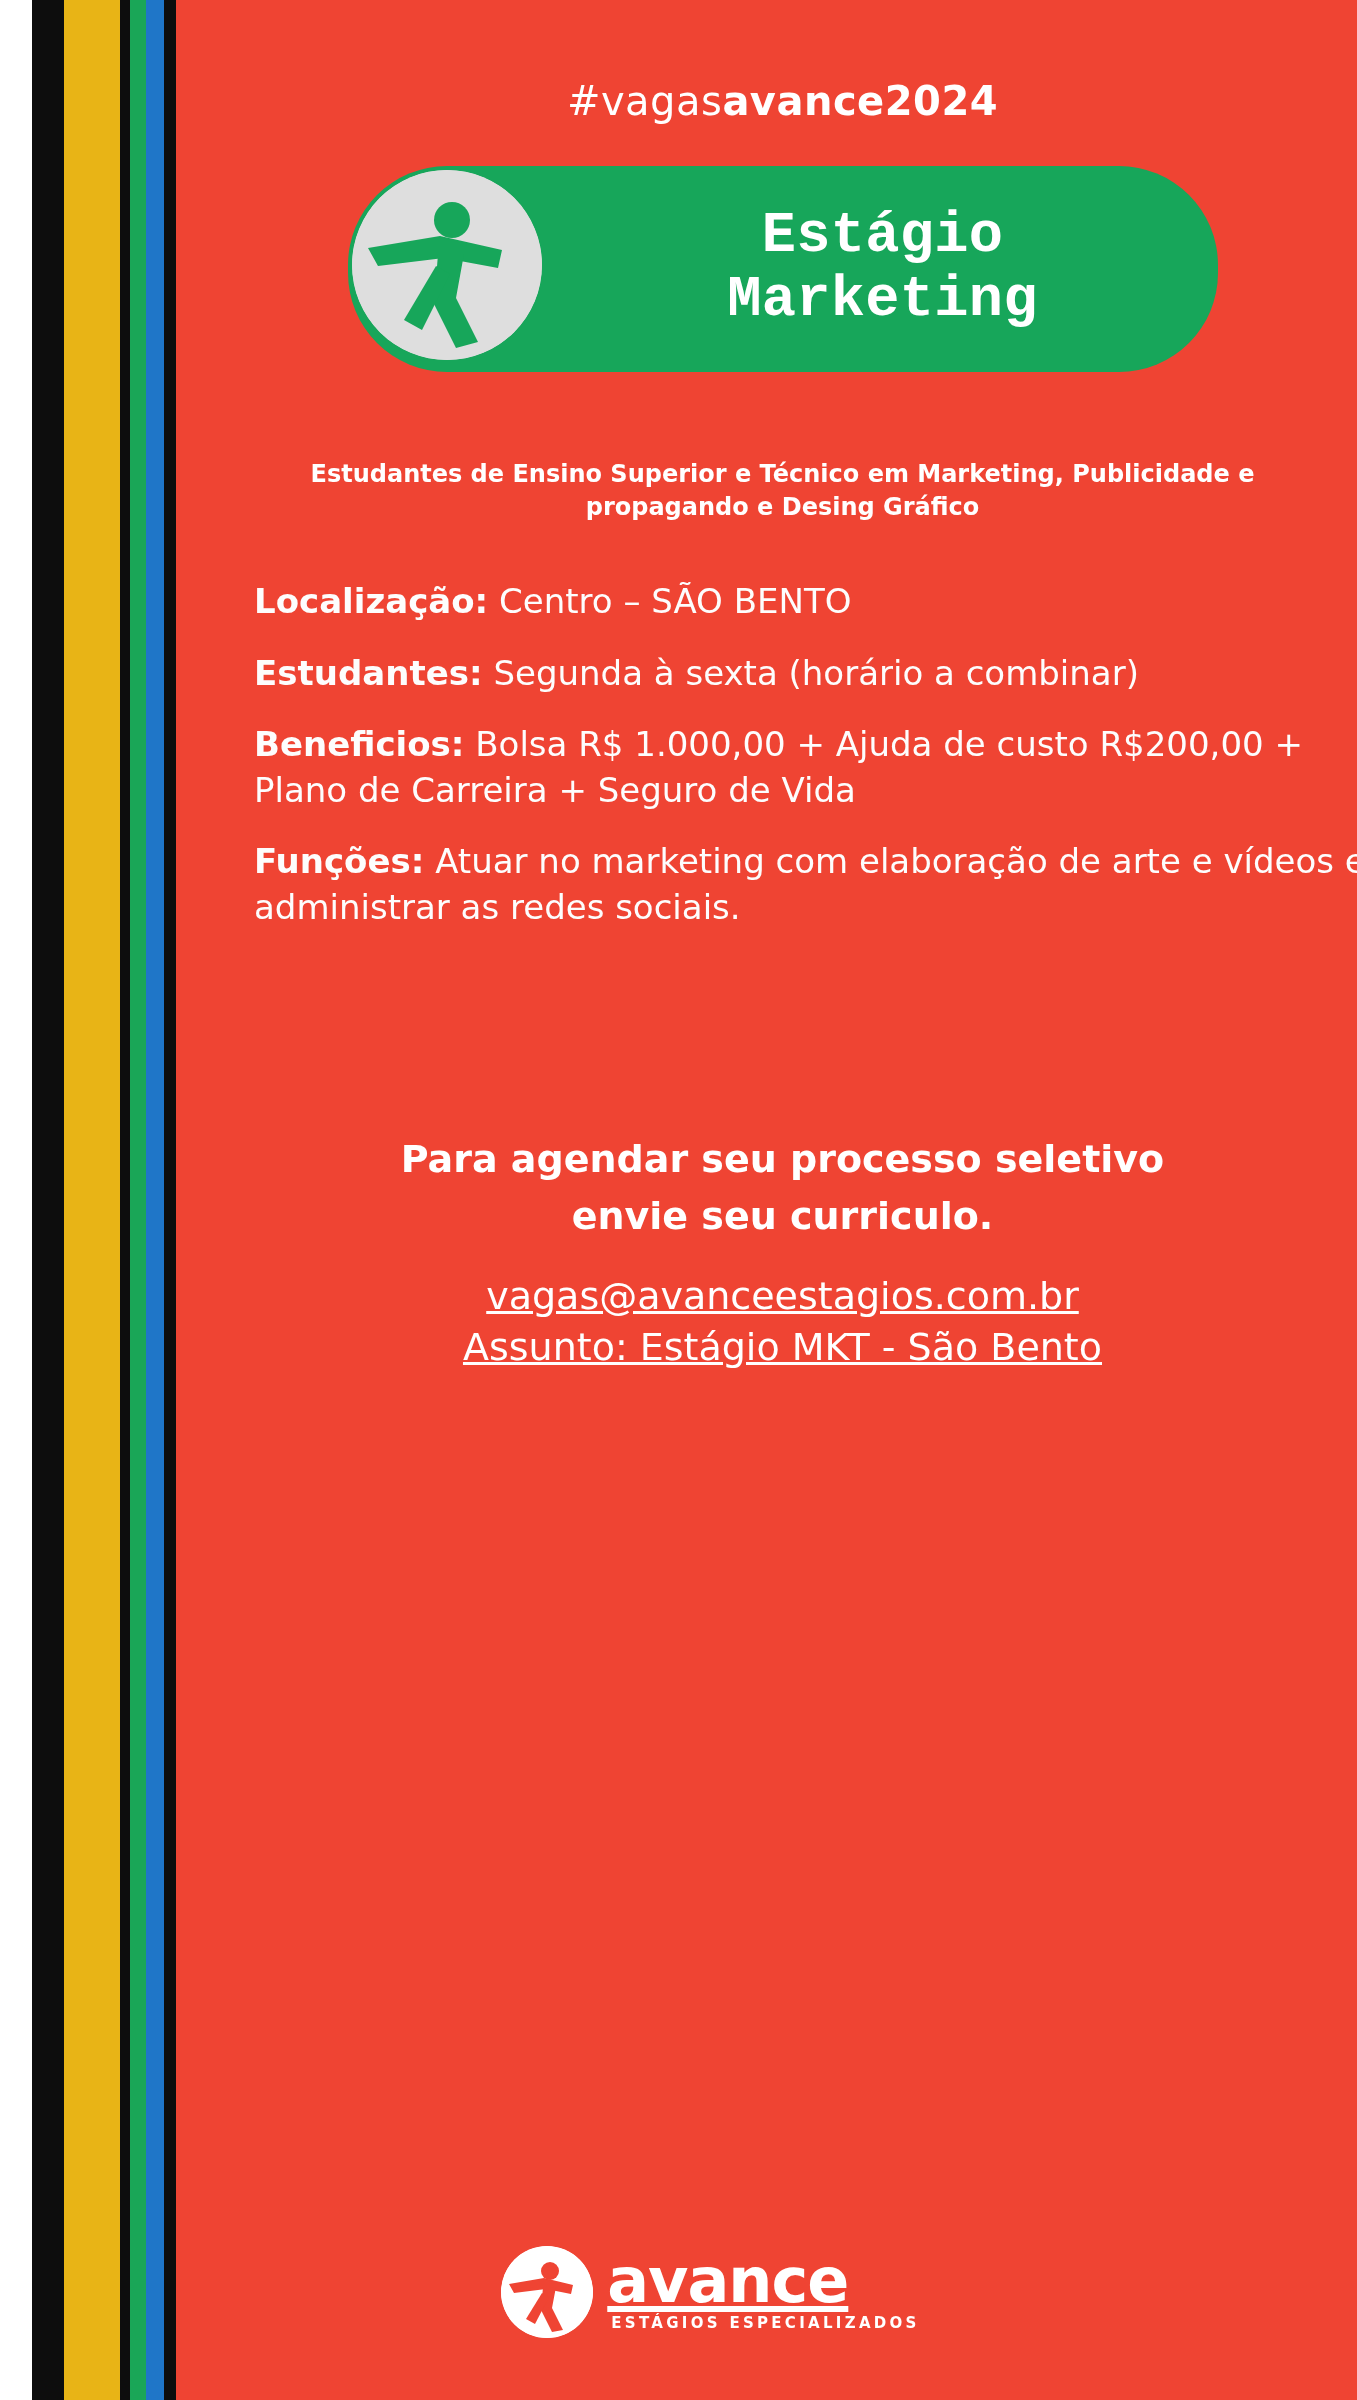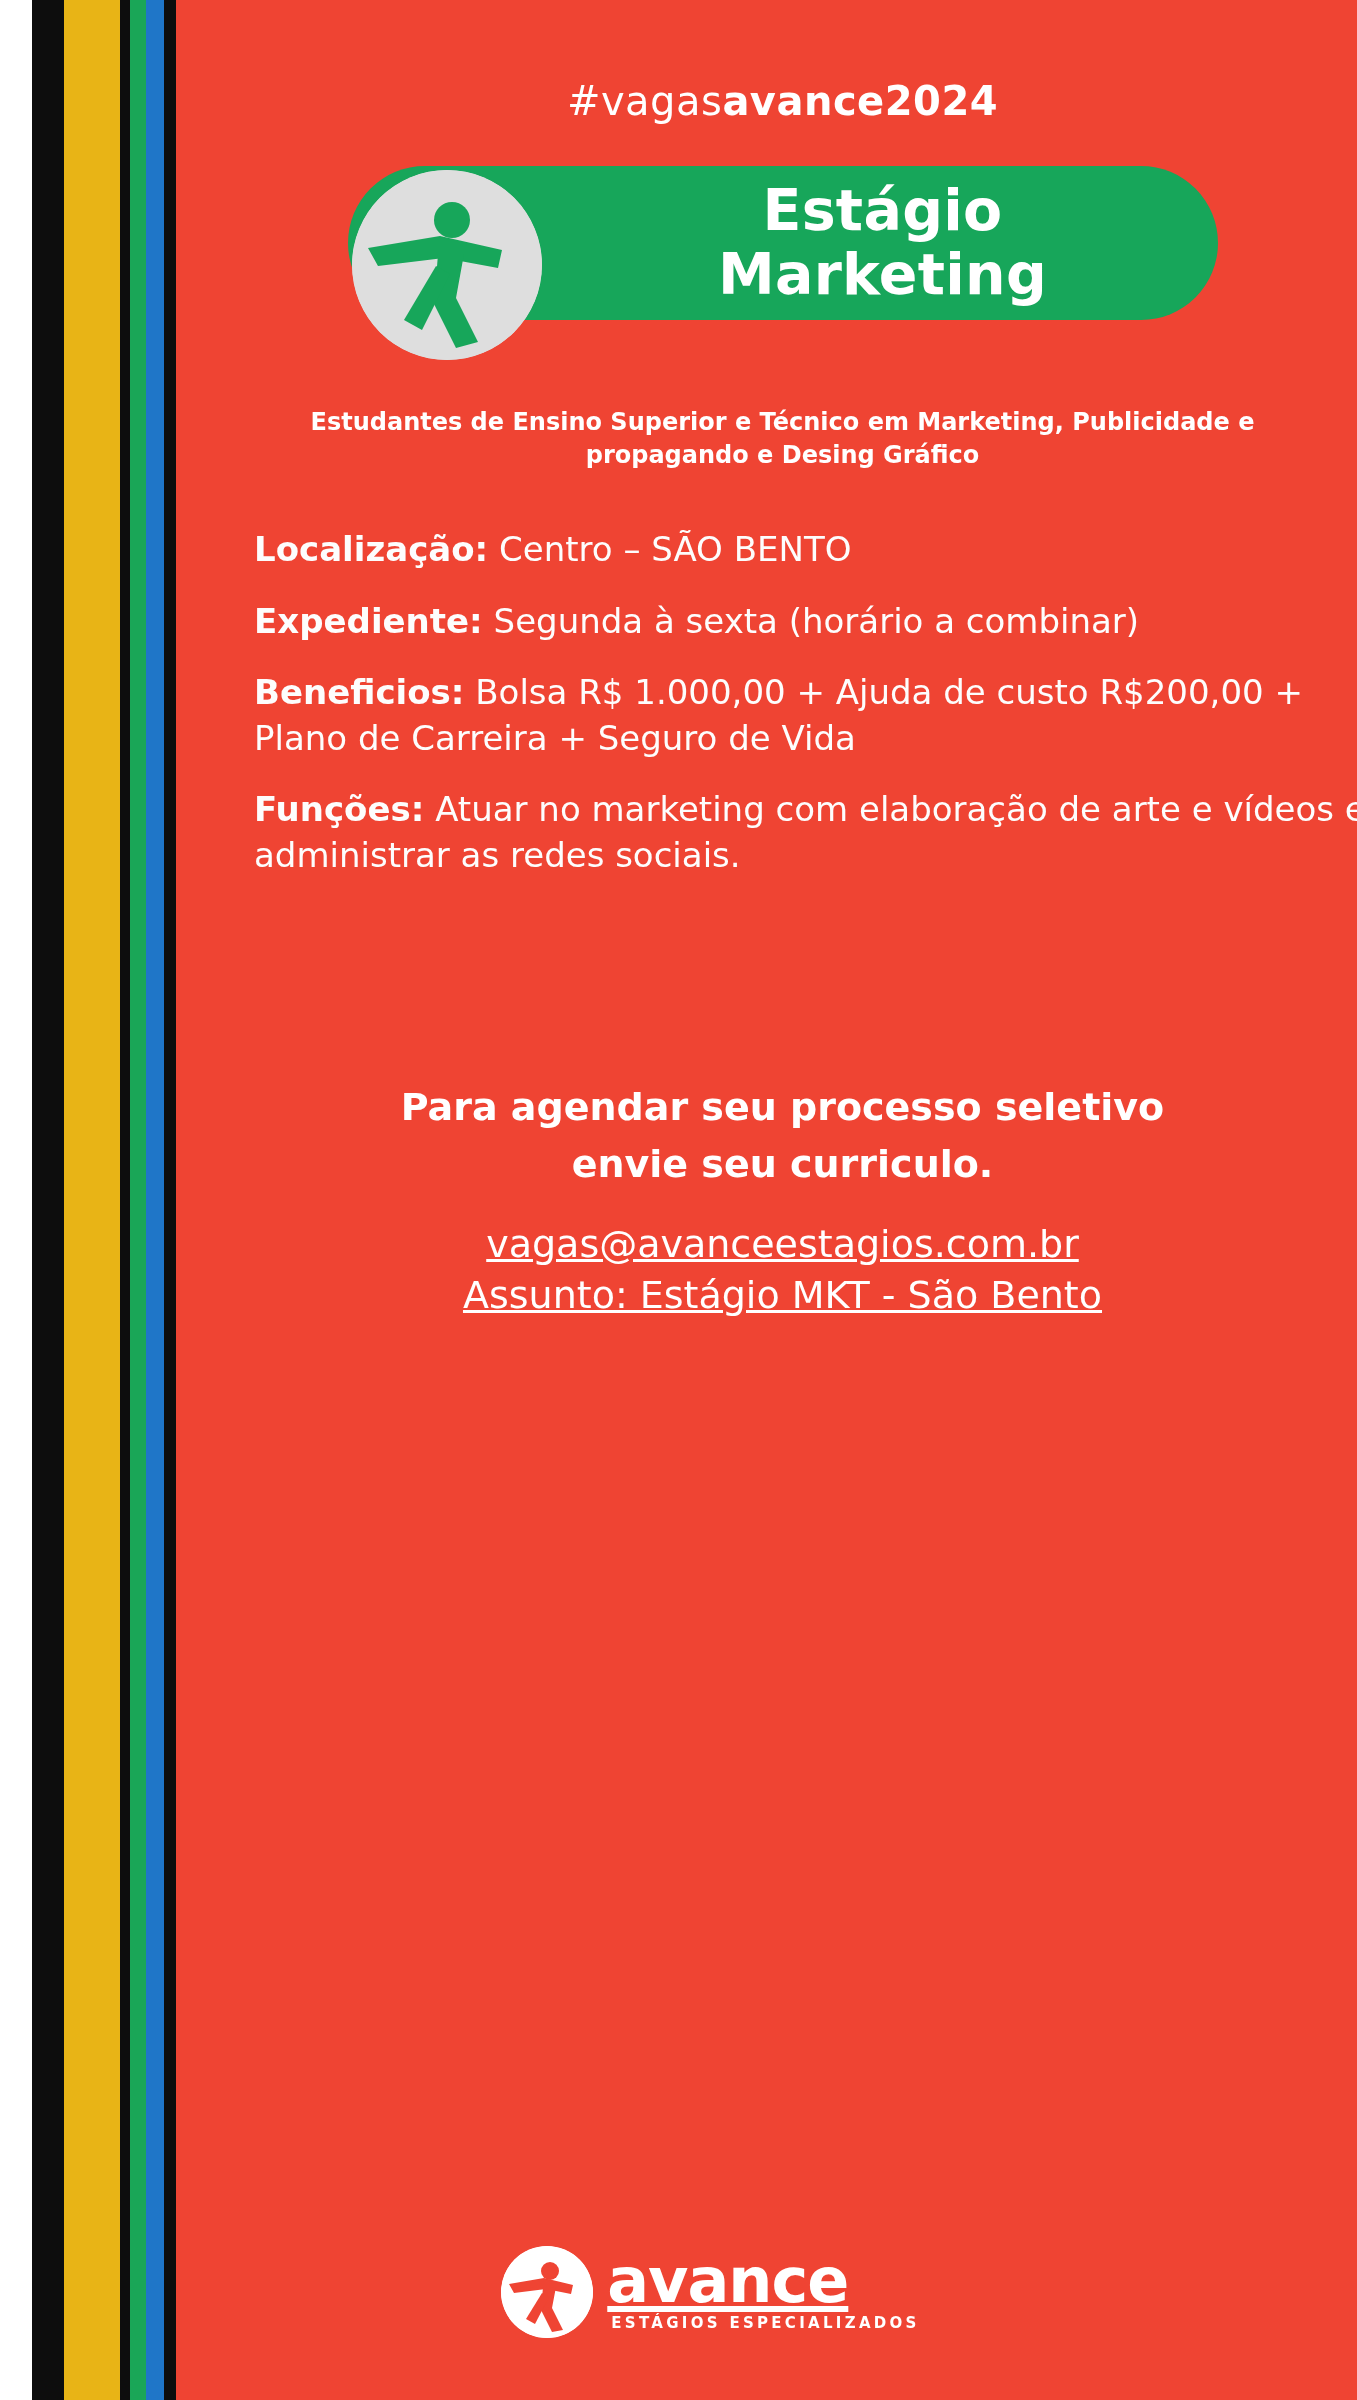--- a/index.html
+++ b/index.html
@@ -55,25 +55,26 @@
 
   
   .pill-wrap {
     margin-top: 42px;
     display: flex;
     justify-content: center;
   }
   .pill {
     position: relative;
     width: 870px;
-    height: 154px;
+    height: 206px;
     background: #17a65a;
     border-radius: 99px;
     display: flex;
     align-items: center;
+    font-family: Liberation Mono, monospace;
   }
   .pill-logo {
     position: absolute;
     left: 4px;
     top: 4px;
     width: 190px;
     height: 190px;
     border-radius: 50%;
     background: #dedede;
     overflow: hidden;
@@ -203,21 +204,21 @@
     </div>
 
     <div class="headline">Estudantes de Ensino Superior e Técnico em Marketing, Publicidade e propagando e Desing Gráfico</div>
 
     <div class="details">
       <div class="detail-row">
         <b>Localização:</b>
         <span>Centro – SÃO BENTO</span>
       </div>
       <div class="detail-row">
-        <b>Expediente:</b>
+        <b>Estudantes:</b>
         <span>Segunda à sexta (horário a combinar)</span>
       </div>
       <div class="detail-row">
         <b>Beneficios:</b>
         <span>Bolsa R$ 1.000,00 + Ajuda de custo R$200,00 + Plano de Carreira + Seguro de Vida</span>
       </div>
       <div class="detail-row">
         <b>Funções:</b>
         <span>Atuar no marketing com elaboração de arte e vídeos e administrar as redes sociais.</span>
       </div>

